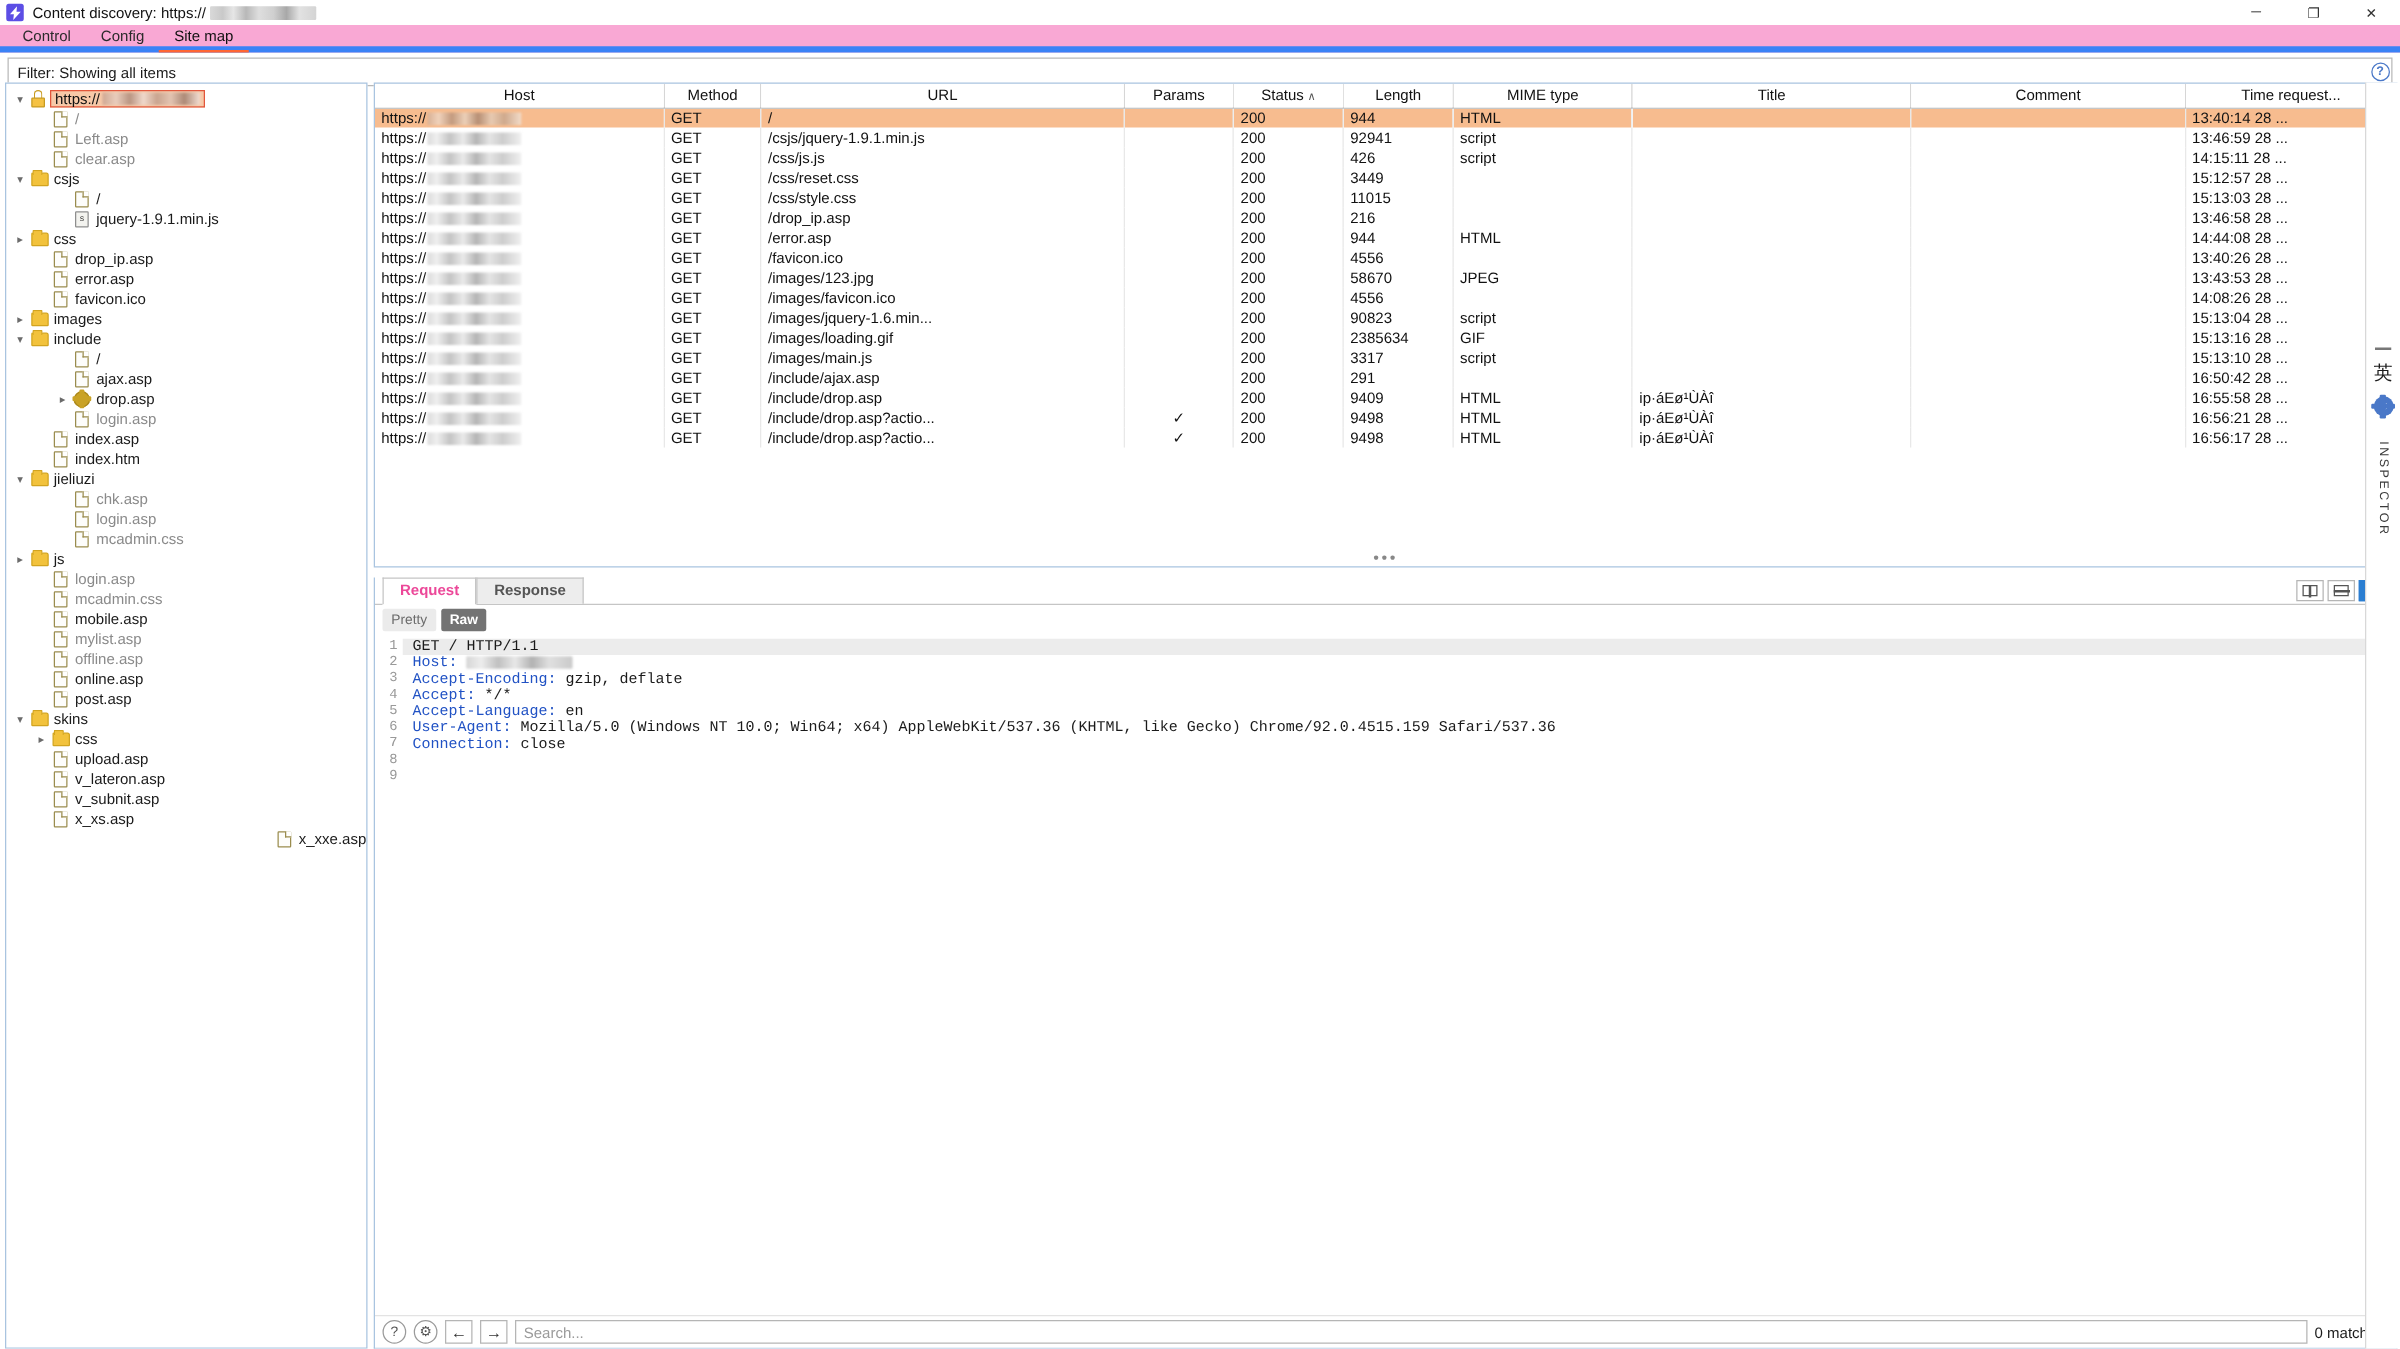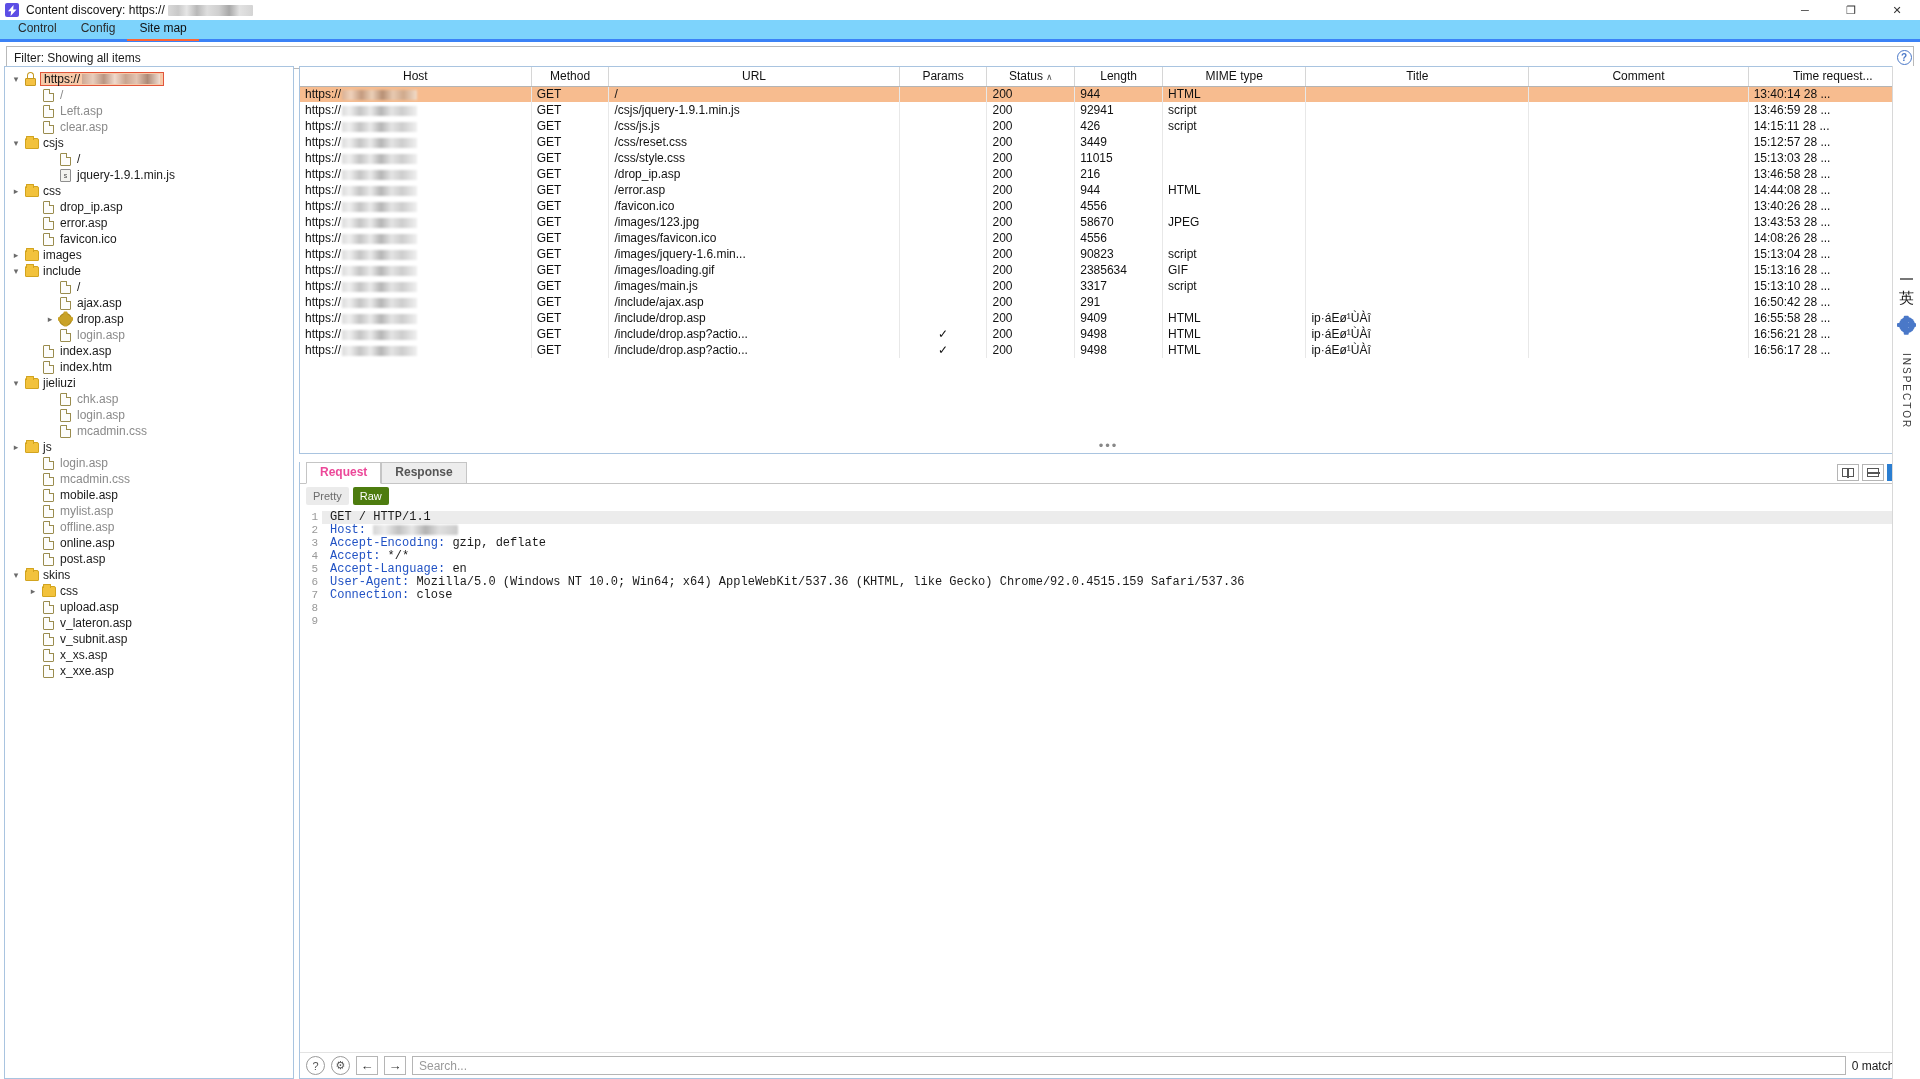--- a/index.html
+++ b/index.html
@@ -37,22 +37,22 @@
   .win-controls {
     position: absolute; right: 0; top: 0; height: 20px; display: flex;
   }
   .win-btn {
     width: 46px; height: 20px; display: flex; align-items: center;
     justify-content: center; font-size: 11px; color: #333; cursor: default;
   }
 
   
   .toptabs {
-    height: 22px; display: flex; align-items: center;
-    border-bottom: 3px solid #3b82f6; background: #7dd3fc;
+    height: 22px; display: flex; align-items: flex-start;
+    border-bottom: 5px solid #3b82f6; background: #f9a8d4;
     padding-left: 6px;
   }
   .toptab {
     padding: 2px 12px 3px; font-size: 12px; color: #2b2b2b;
     border-bottom: 2px solid transparent; cursor: pointer; line-height: 15px;
   }
   .toptab.active { color: #111; border-bottom: 2px solid #ff6633; }
 
   
   .filterbar {
@@ -242,21 +242,21 @@
   .modebar {
     height: 24px; display: flex; align-items: center; gap: 4px;
     padding: 3px 6px; background: #fff;
   }
   .mbtn {
     height: 18px; min-width: 20px; padding: 0 7px; font-size: 11px;
     border-radius: 2px; display: flex; align-items: center; justify-content: center;
     background: #ebebeb; color: #6b6b6b; cursor: pointer; border: none;
     font-family: "Liberation Sans", sans-serif;
   }
-  .mbtn.active { background: #4d7c0f; color: #fff; }
+  .mbtn.active { background: #737373; color: #fff; font-weight: bold; }
   .mbtn.dark { color: #2b2b2b; margin-top: 44px; }
   .mbtn.hamb { font-size: 13px; }
 
   .editor {
     flex: 1; display: flex; min-height: 0; overflow: hidden;
     font-family: "Liberation Mono", monospace; font-size: 12px;
     background: #fff;
   }
   .gutter {
     width: 22px; flex: 0 0 22px; text-align: right; padding: 3px 4px 0 0;
@@ -628,21 +628,21 @@
             </span>
             <span class="tlabel dark">v_subnit.asp</span>
           </div>
           <div class="trow" style="padding-left: 21px;">
             <span class="twist"></span>
             <span class="tico">
               <span class="ic-file"></span>
             </span>
             <span class="tlabel dark">x_xs.asp</span>
           </div>
-          <div class="trow" style="padding-left: 21px;">
+          <div class="trow" style="padding-left: 21px; justify-content: flex-end;">
             <span class="twist"></span>
             <span class="tico">
               <span class="ic-file"></span>
             </span>
             <span class="tlabel dark">x_xxe.asp</span>
           </div>
         </div>
     </div>
 
     <div class="rightpane">

